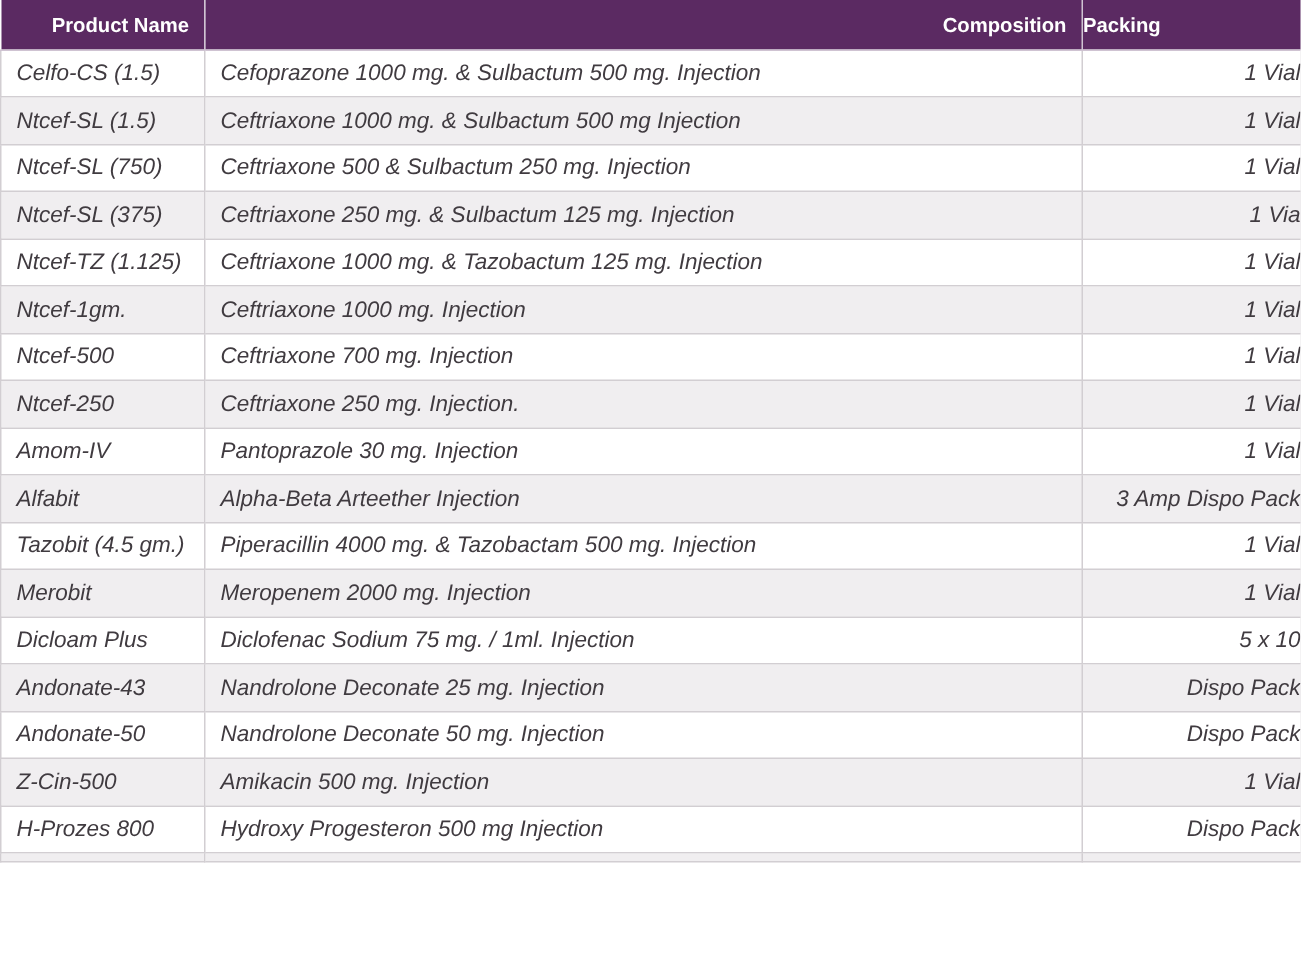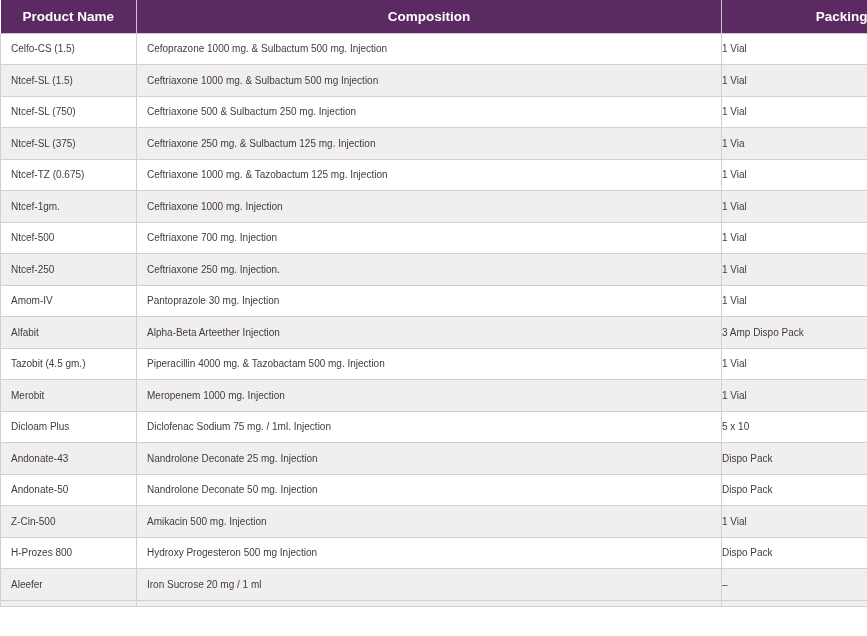--- a/index.html
+++ b/index.html
@@ -26,42 +26,43 @@
   col.c-product { width: 136px; }
   col.c-composition { width: 585px; }
   col.c-packing { width: 146px; }
 
   thead th {
     background: var(--header-bg);
     color: var(--header-text);
     font-size: 13.5px;
     font-weight: bold;
     height: 33px;
-    text-align: center;
+    text-align: right;
     padding: 0 10px 0 10px;
     border: 1px solid #cfc3d2;
     border-top: none;
     vertical-align: middle;
   }
-  thead th.packing { text-align: right; padding: 0; }
+  thead th.packing { text-align: left; padding: 0; }
   thead th:first-child { border-left: none; }
   thead th:last-child { border-right: none; }
 
   tbody td {
-    font-size: 10px;
+    font-size: 15px;
     color: var(--text);
     height: 31.5px;
     vertical-align: middle;
     padding: 0 8px 0 10px;
     border: 1px solid var(--border);
     background: var(--row-bg);
     white-space: nowrap;
     overflow: hidden;
+    font-style: italic;
   }
-  tbody td.packing { text-align: left; padding: 0; }
+  tbody td.packing { text-align: right; padding: 0; }
   #tbody-main tr:nth-child(even) td { background: var(--row-alt-bg); }
 
   .partial-row td {
     background: var(--row-alt-bg) !important;
     height: 6px;
     padding: 0;
     border: 1px solid var(--border);
   }
 </style>
 </head>
@@ -95,21 +96,21 @@
     <td>Ntcef-SL (750)</td>
     <td>Ceftriaxone 500 &amp; Sulbactum 250 mg. Injection</td>
     <td class="packing">1 Vial</td>
   </tr>
       <tr>
     <td>Ntcef-SL (375)</td>
     <td>Ceftriaxone 250 mg. &amp; Sulbactum 125 mg. Injection</td>
     <td class="packing">1 Via</td>
   </tr>
       <tr>
-    <td>Ntcef-TZ (0.675)</td>
+    <td>Ntcef-TZ (1.125)</td>
     <td>Ceftriaxone 1000 mg. &amp; Tazobactum 125 mg. Injection</td>
     <td class="packing">1 Vial</td>
   </tr>
       <tr>
     <td>Ntcef-1gm.</td>
     <td>Ceftriaxone 1000 mg. Injection</td>
     <td class="packing">1 Vial</td>
   </tr>
       <tr>
     <td>Ntcef-500</td>
@@ -131,21 +132,21 @@
     <td>Alpha-Beta Arteether Injection</td>
     <td class="packing">3 Amp Dispo Pack</td>
   </tr>
       <tr>
     <td>Tazobit (4.5 gm.)</td>
     <td>Piperacillin 4000 mg. &amp; Tazobactam 500 mg. Injection</td>
     <td class="packing">1 Vial</td>
   </tr>
       <tr>
     <td>Merobit</td>
-    <td>Meropenem 1000 mg. Injection</td>
+    <td>Meropenem 2000 mg. Injection</td>
     <td class="packing">1 Vial</td>
   </tr>
       <tr>
     <td>Dicloam Plus</td>
     <td>Diclofenac Sodium 75 mg. / 1ml. Injection</td>
     <td class="packing">5 x 10</td>
   </tr>
       <tr>
     <td>Andonate-43</td>
     <td>Nandrolone Deconate 25 mg. Injection</td>
@@ -159,25 +160,20 @@
       <tr>
     <td>Z-Cin-500</td>
     <td>Amikacin 500 mg. Injection</td>
     <td class="packing">1 Vial</td>
   </tr>
       <tr>
     <td>H-Prozes 800</td>
     <td>Hydroxy Progesteron 500 mg Injection</td>
     <td class="packing">Dispo Pack</td>
   </tr>
-      <tr>
-    <td>Aleefer</td>
-    <td>Iron Sucrose 20 mg / 1 ml</td>
-    <td class="packing">–</td>
-  </tr>
     </tbody>
   <tbody>
     <tr class="partial-row">
       <td></td>
       <td></td>
       <td class="packing"></td>
     </tr>
   </tbody>
 </table>
 

